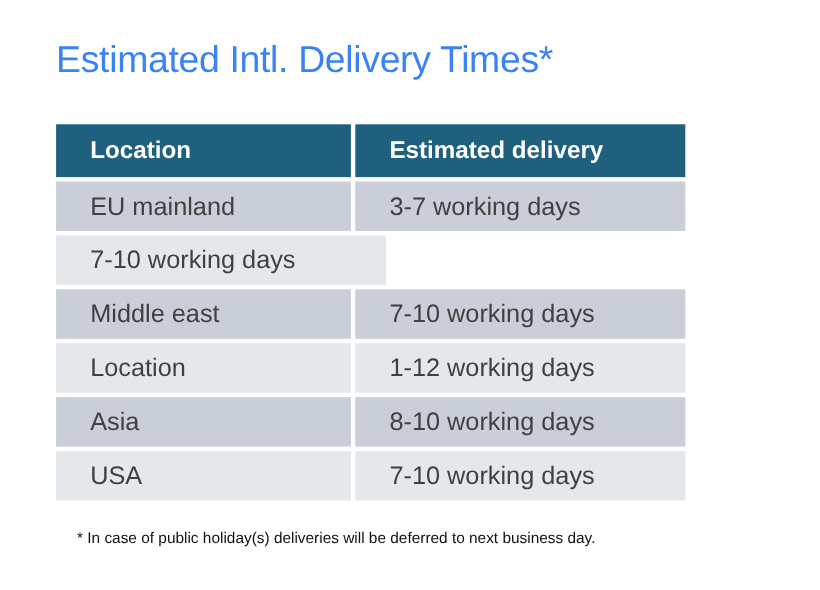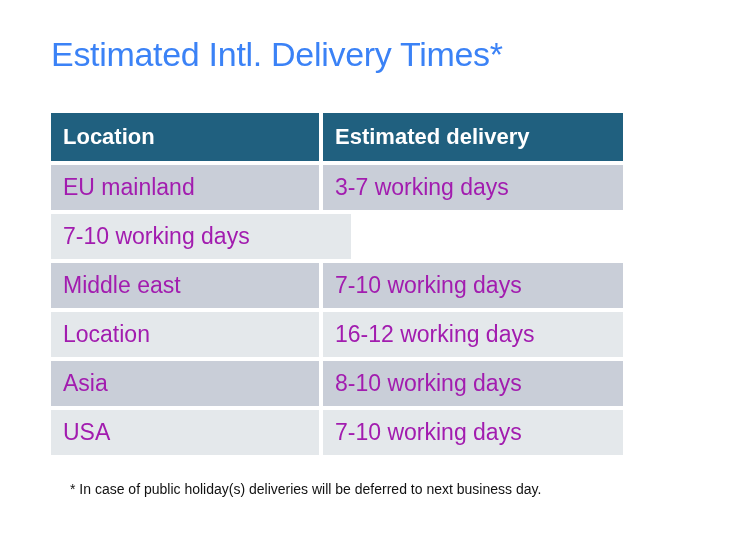--- a/index.html
+++ b/index.html
@@ -42,42 +42,42 @@
   .row {
     display: flex;
     width: 100%;
     margin-bottom: 4px;
   }
   .row:last-child {
     margin-bottom: 0;
   }
   .cell {
     box-sizing: border-box;
-    padding: 0 12px;
+    padding: 0 31px;
     display: flex;
     align-items: center;
     overflow: hidden;
     white-space: nowrap;
   }
   .col-loc  { width: 268px; margin-right: 4px; }
   .col-time { width: 300px; }
 
   
   .row-header .cell {
     background: #20607f;
     height: 48px;
     color: #ffffff;
     font-size: 22px;
     font-weight: bold;
   }
 
   
   .row-body .cell {
     height: 45px;
-    color: #a21caf;
+    color: #404040;
     font-size: 23px;
     font-weight: normal;
   }
   .row-body.shade-dark .cell  { background: #c9ced8; }
   .row-body.shade-light .cell { background: #e4e8eb; }
 
   
   .footnote {
     position: absolute;
     left: 70px;
@@ -110,21 +110,21 @@
       <div class="cell col-time">7-10 working days</div>
     </div>
 
     <div class="row row-body shade-dark">
       <div class="cell col-loc">Middle east</div>
       <div class="cell col-time">7-10 working days</div>
     </div>
 
     <div class="row row-body shade-light">
       <div class="cell col-loc">Location</div>
-      <div class="cell col-time">16-12 working days</div>
+      <div class="cell col-time">1-12 working days</div>
     </div>
 
     <div class="row row-body shade-dark">
       <div class="cell col-loc">Asia</div>
       <div class="cell col-time">8-10 working days</div>
     </div>
 
     <div class="row row-body shade-light">
       <div class="cell col-loc">USA</div>
       <div class="cell col-time">7-10 working days</div>

